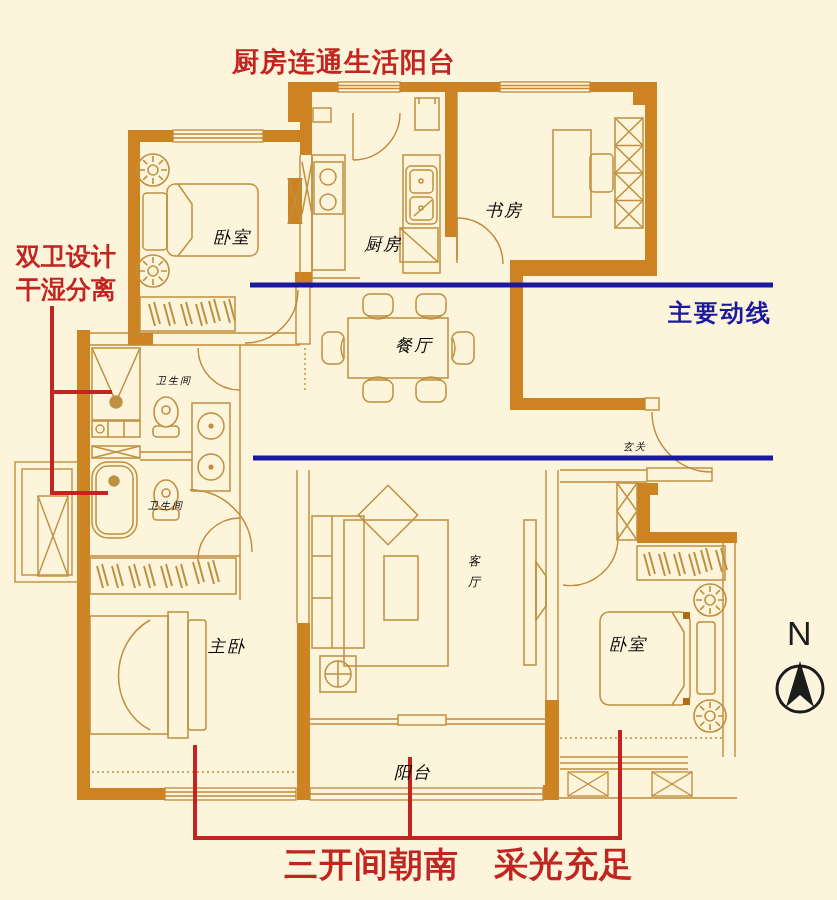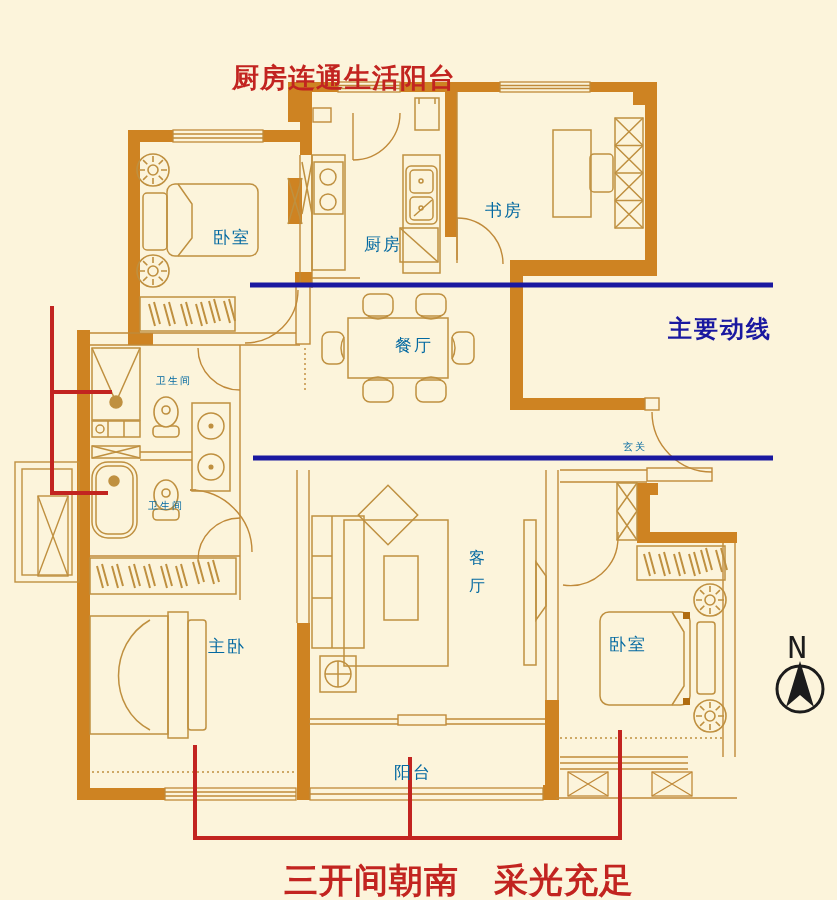--- a/index.html
+++ b/index.html
@@ -1,23 +1,23 @@
 <!DOCTYPE html>
 <html><head>
 <meta charset="utf-8">
 <style>
   html,body{margin:0;padding:0;}
   #stage{position:relative;width:837px;height:900px;background:#fcf4db;overflow:hidden;
          font-family:"Liberation Sans",sans-serif;}
   #plan-svg{position:absolute;left:0;top:0;}
-  .lbl{position:absolute;transform:translate(-50%,-50%);color:#0369a1;font-size:17px;
-       letter-spacing:2px;white-space:nowrap;font-family:"Liberation Sans",sans-serif;}
+  .lbl{position:absolute;transform:translate(-50%,-50%);color:#000000;font-size:17px;
+       letter-spacing:2px;white-space:nowrap;font-family:"Liberation Sans",sans-serif;font-style:italic;}
   .lbl.small{font-size:10px;}
-  .lbl.vert{white-space:normal;width:18px;line-height:28px;text-align:center;letter-spacing:0;font-size:16px;}
-  .note{position:absolute;font-family:Liberation Mono, monospace;font-weight:bold;color:#c22420;margin-top:16px;}
+  .lbl.vert{white-space:normal;width:18px;line-height:21px;letter-spacing:0;font-size:12px;}
+  .note{position:absolute;font-family:Liberation Sans, sans-serif;font-weight:bold;color:#c22420;}
   .note-top{left:232px;top:44px;font-size:27px;letter-spacing:1px;}
   .note-left{left:6px;top:240px;width:120px;font-size:25px;line-height:33px;text-align:center;}
   .note-bottom{left:284px;top:842px;font-size:34px;letter-spacing:1px;}
   .note-flow{left:668px;top:297px;font-size:24px;color:#1a18a0;letter-spacing:2px;}
   .compass-n{left:787px;top:614px;font-size:34px;color:#1c1c1c;font-weight:normal;}
 </style>
 </head>
 <body>
 
 <div id="stage">
@@ -356,17 +356,21 @@
   <div class="lbl" style="left:414px;top:345px">餐厅</div>
   <div class="lbl small" style="left:174px;top:381px">卫生间</div>
   <div class="lbl small" style="left:166px;top:506px">卫生间</div>
   <div class="lbl small" style="left:635px;top:447px">玄关</div>
   <div class="lbl" style="left:227px;top:646px">主卧</div>
   <div class="lbl vert" style="left:477px;top:572px">客厅</div>
   <div class="lbl" style="left:413px;top:772px">阳台</div>
   <div class="lbl" style="left:628px;top:644px">卧室</div>
 
   <div class="note note-top">厨房连通生活阳台</div>
+  <div class="note note-left">
+    <div>双卫设计</div>
+    <div>干湿分离</div>
+  </div>
   <div class="note note-flow">主要动线</div>
   <div class="note note-bottom">三开间朝南　采光充足</div>
   <div class="note compass-n">N</div>
 
 </div>
 
 </body></html>

